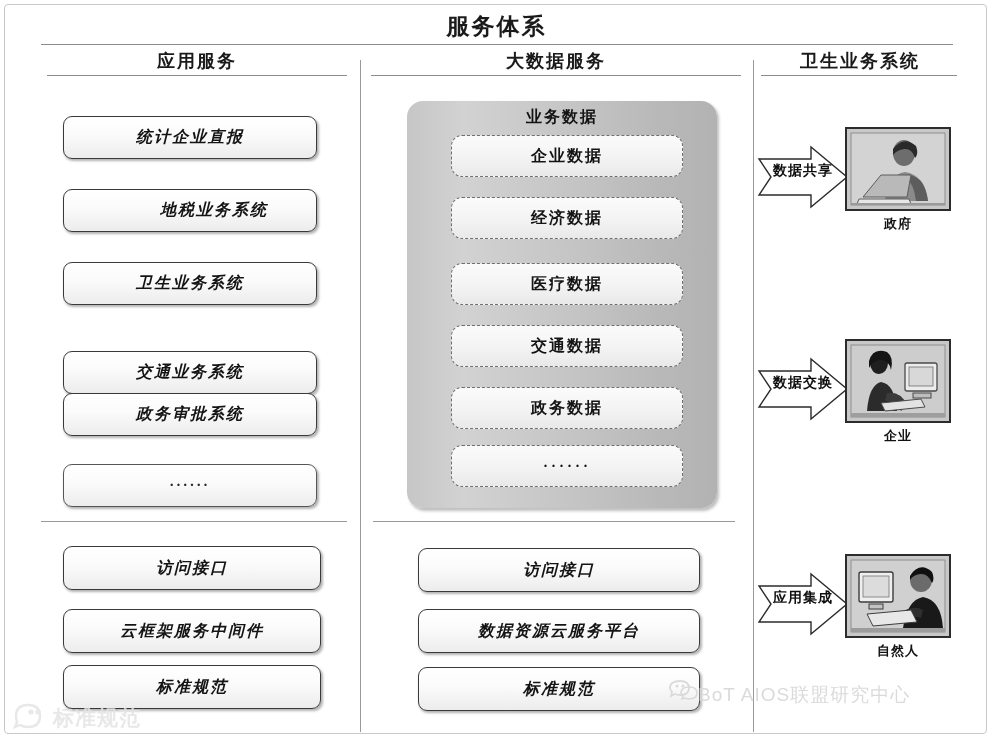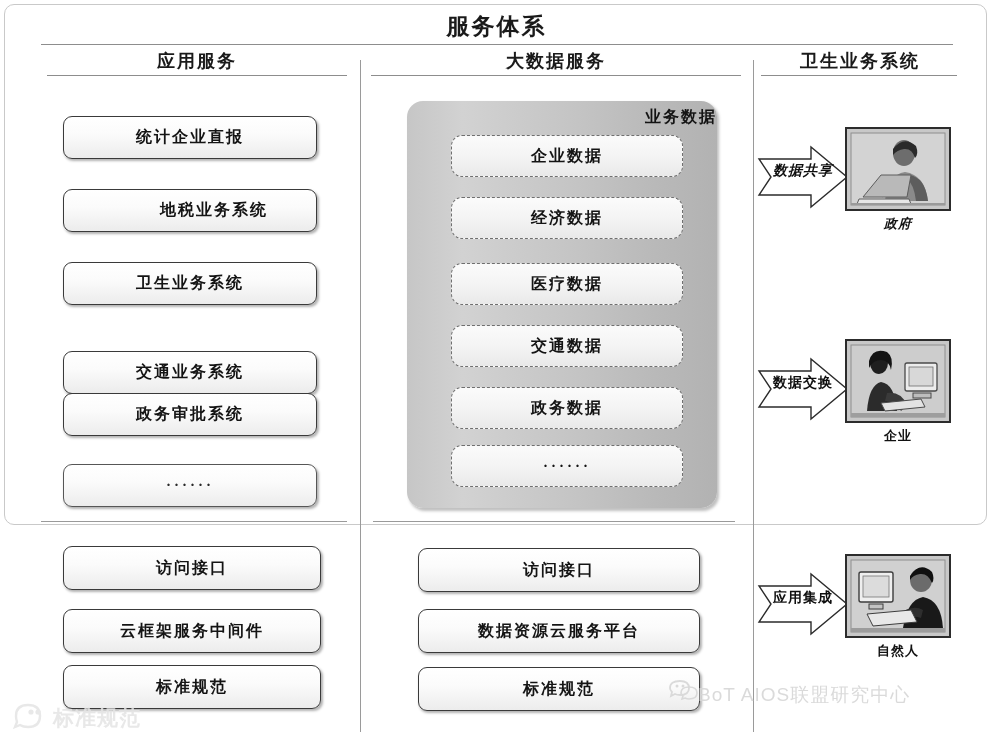--- a/index.html
+++ b/index.html
@@ -3,22 +3,22 @@
 <meta charset="utf-8">
 <title>服务体系</title>
 <style>
   html,body{margin:0;padding:0;background:#ffffff;}
   body{
     font-family:"Liberation Serif","DejaVu Serif",serif;
     width:993px;height:740px;position:relative;overflow:hidden;
     -webkit-font-smoothing:antialiased;
   }
   #frame{
-    position:absolute;left:4px;top:4px;width:983px;height:521px;
-    border:1px solid #c9c9c9;border-radius:10px;background:#fff;
+    position:absolute;left:4px;top:4px;width:983px;height:730px;
+    border:1px solid #c9c9c9;border-radius:4px;background:#fff;
     box-sizing:border-box;
   }
 
   
   #title{
     position:absolute;left:0;top:6px;width:983px;text-align:center;
     font-size:23px;font-weight:bold;color:#1a1a1a;letter-spacing:2px;
   }
   #title-rule{
     position:absolute;left:36px;top:39px;width:912px;height:0;
@@ -51,20 +51,21 @@
 
   
   .box{
     position:absolute;box-sizing:border-box;
     border:1px solid #3a3a3a;border-radius:9px;
     background:linear-gradient(to bottom,#ffffff 0%,#fbfbfb 42%,#ececec 100%);
     box-shadow:1.5px 2px 2.5px rgba(0,0,0,.30);
     display:flex;align-items:center;justify-content:center;
     font-size:16px;font-weight:bold;color:#141414;letter-spacing:2px;
     font-family:"Liberation Serif","DejaVu Serif",serif;
+    font-style:italic;
   }
   .box.dots{font-size:15px;letter-spacing:3px;color:#2a2a2a;border-color:#565656;}
 
   
   #app-list .box{left:58px;width:254px;height:43px;}
   #app-list .box:nth-child(1){top:111px;}
   #app-list .box:nth-child(2){top:184px;padding-left:48px;}
   #app-list .box:nth-child(3){top:257px;}
   #app-list .box:nth-child(4){top:346px;}
   #app-list .box:nth-child(5){top:388px;}
@@ -76,21 +77,21 @@
   #app-base .box:nth-child(3){top:660px;}
 
   
   #bigdata-panel{
     position:absolute;left:402px;top:96px;width:310px;height:407px;
     box-sizing:border-box;border-radius:16px;
     background:linear-gradient(to right,#c6c6c6 0%,#d2d2d2 18%,#c4c4c4 55%,#b9b9b9 80%,#b2b2b2 100%);
     box-shadow:2px 2.5px 3px rgba(0,0,0,.25);
   }
   #bigdata-title{
-    position:absolute;left:0;top:6px;width:310px;text-align:right;
+    position:absolute;left:0;top:6px;width:310px;text-align:center;
     font-size:16px;font-weight:bold;color:#141414;letter-spacing:2px;
   }
   .dbox{
     position:absolute;box-sizing:border-box;left:44px;width:232px;height:42px;
     border:1px dashed #6f6f6f;border-radius:11px;
     background:linear-gradient(to bottom,#fbfbfb 0%,#f3f3f3 55%,#e9e9e9 100%);
     display:flex;align-items:center;justify-content:center;
     font-size:16px;font-weight:bold;color:#141414;letter-spacing:2px;
   }
   .dbox.dots{font-size:15px;letter-spacing:3px;}
@@ -101,21 +102,21 @@
   #bigdata-items .dbox:nth-child(5){top:286px;}
   #bigdata-items .dbox:nth-child(6){top:344px;}
 
   #mid-base .box{left:413px;width:282px;height:44px;}
   #mid-base .box:nth-child(1){top:543px;}
   #mid-base .box:nth-child(2){top:604px;}
   #mid-base .box:nth-child(3){top:662px;}
 
   
   .entry{position:absolute;left:752px;width:236px;height:128px;}
-  #entry-0{top:118px;font-style:italic;}
+  #entry-0{top:118px;}
   #entry-1{top:330px;}
   #entry-2{top:545px;}
 
   .arrow-wrap{position:absolute;left:0;top:22px;width:92px;height:64px;}
   .arrow-wrap svg{display:block;}
   .arrow-label{
     position:absolute;left:4px;top:39px;width:84px;text-align:center;
     font-size:14px;font-weight:bold;color:#0f0f0f;letter-spacing:1px;
     font-family:"Liberation Serif","DejaVu Serif",serif;
   }

